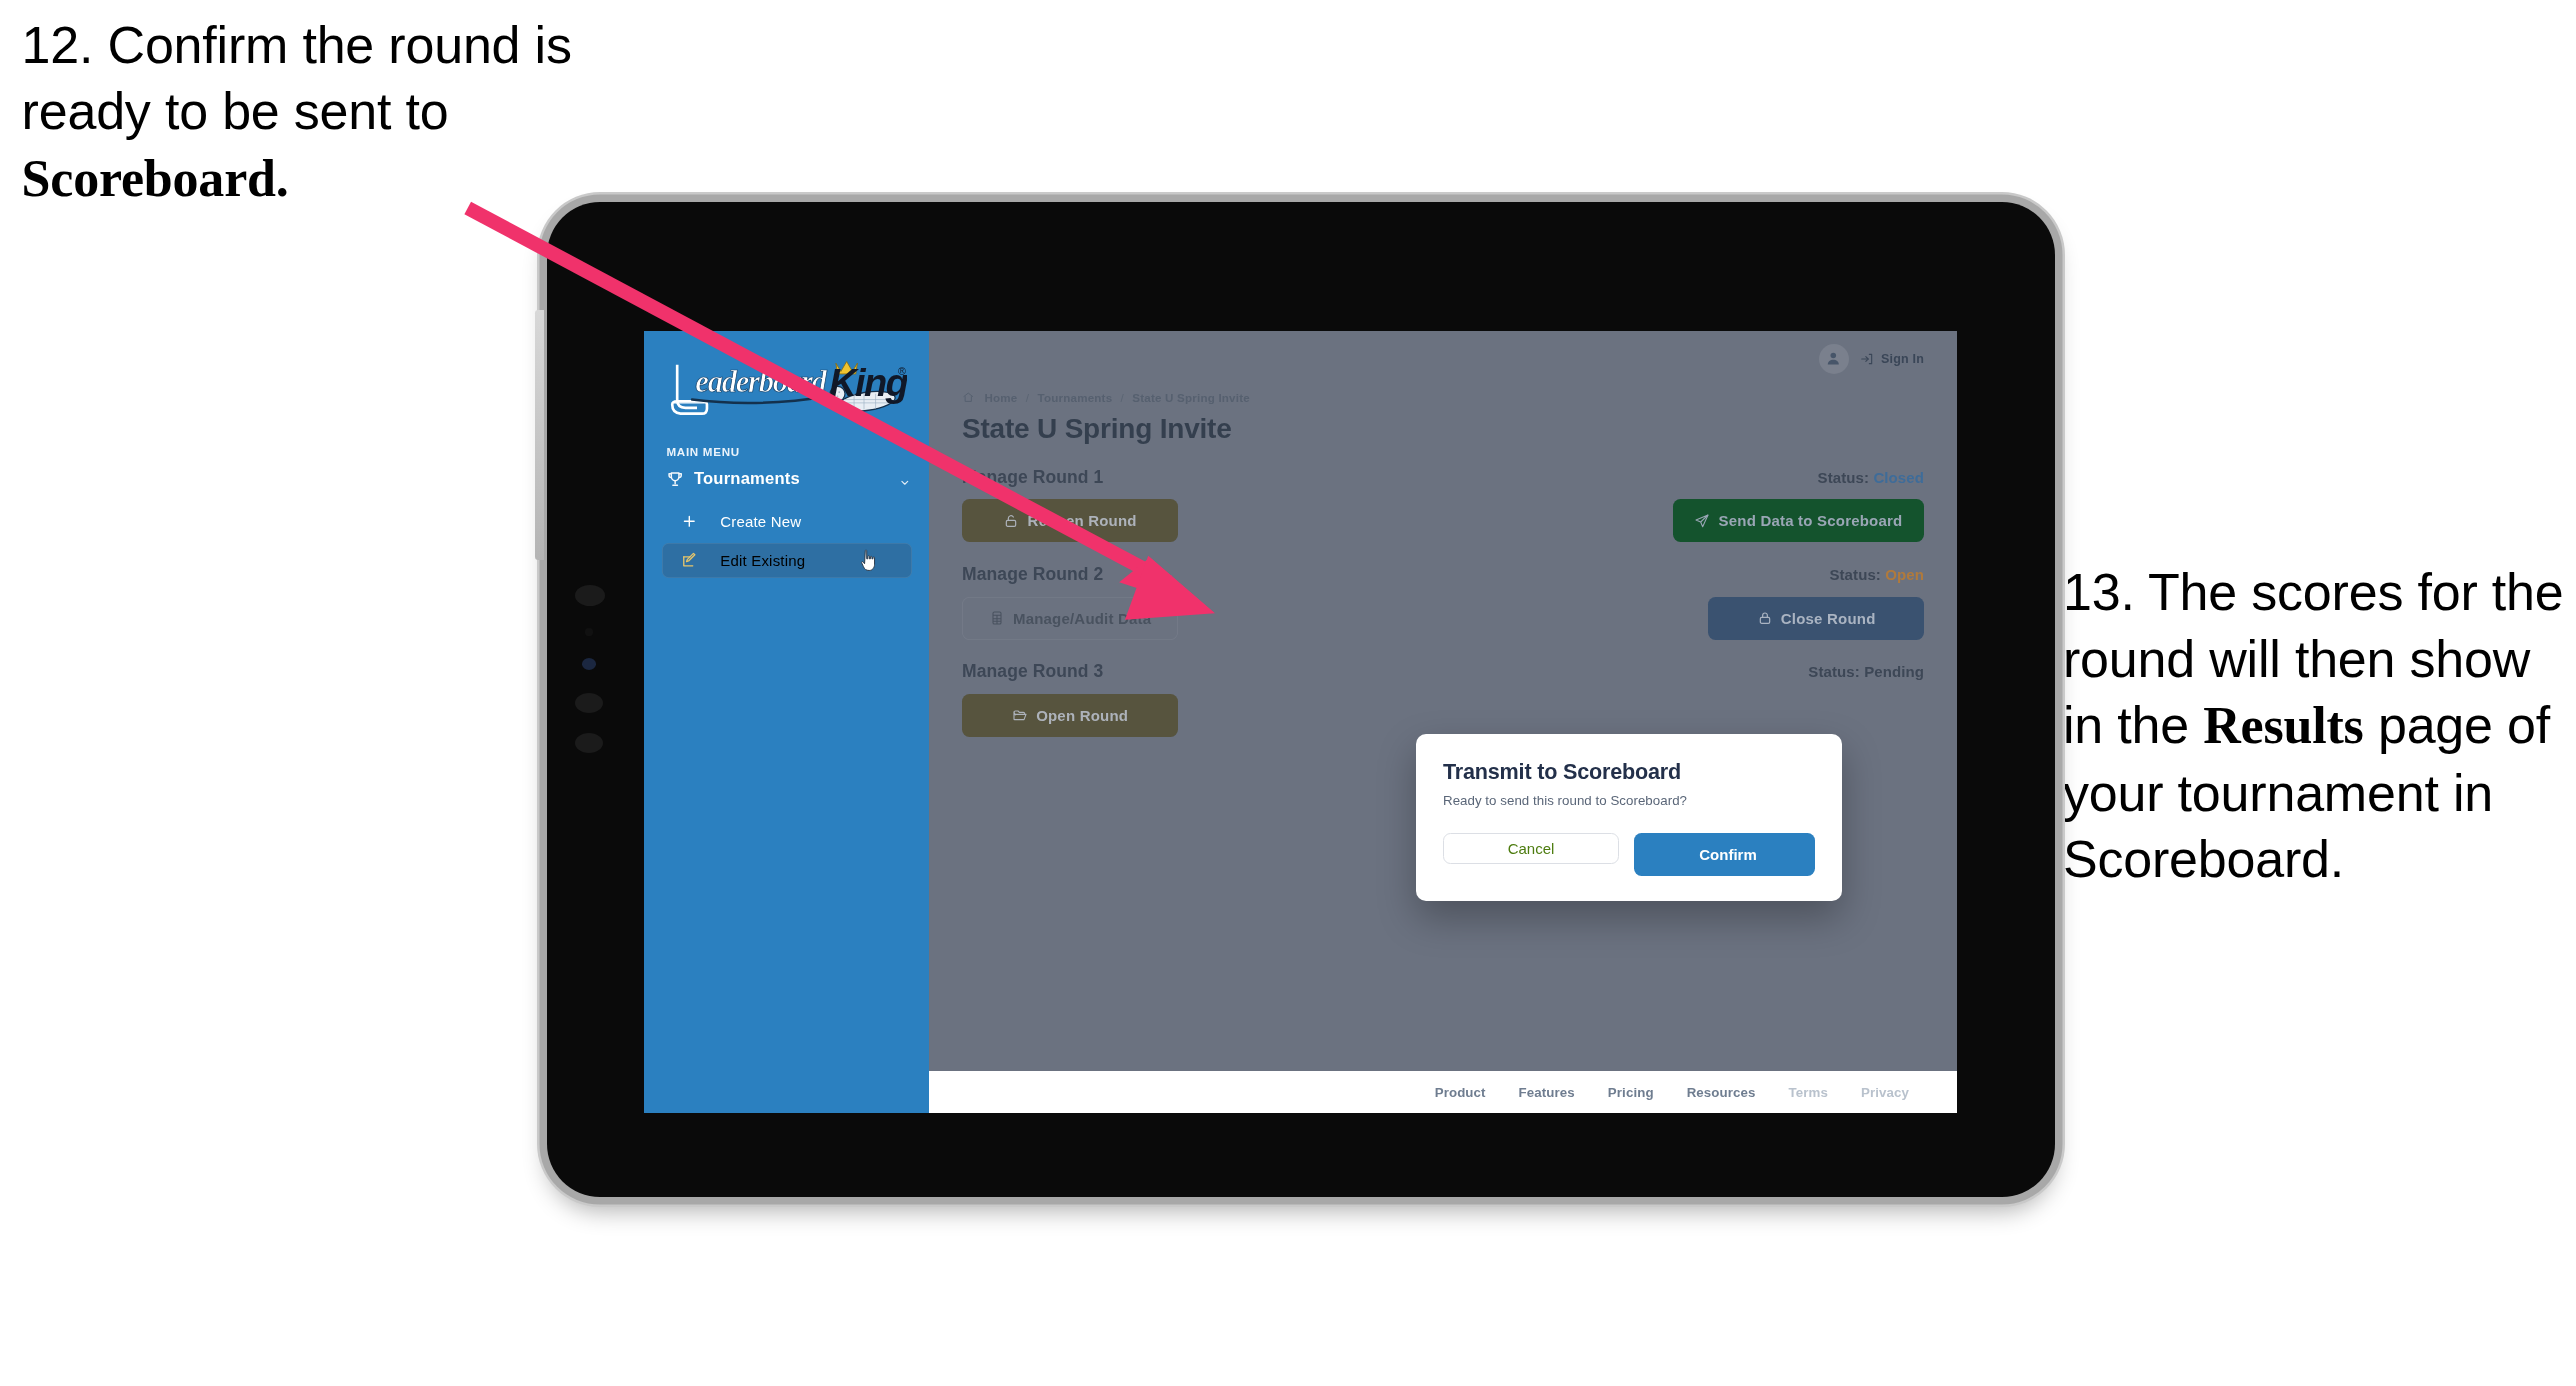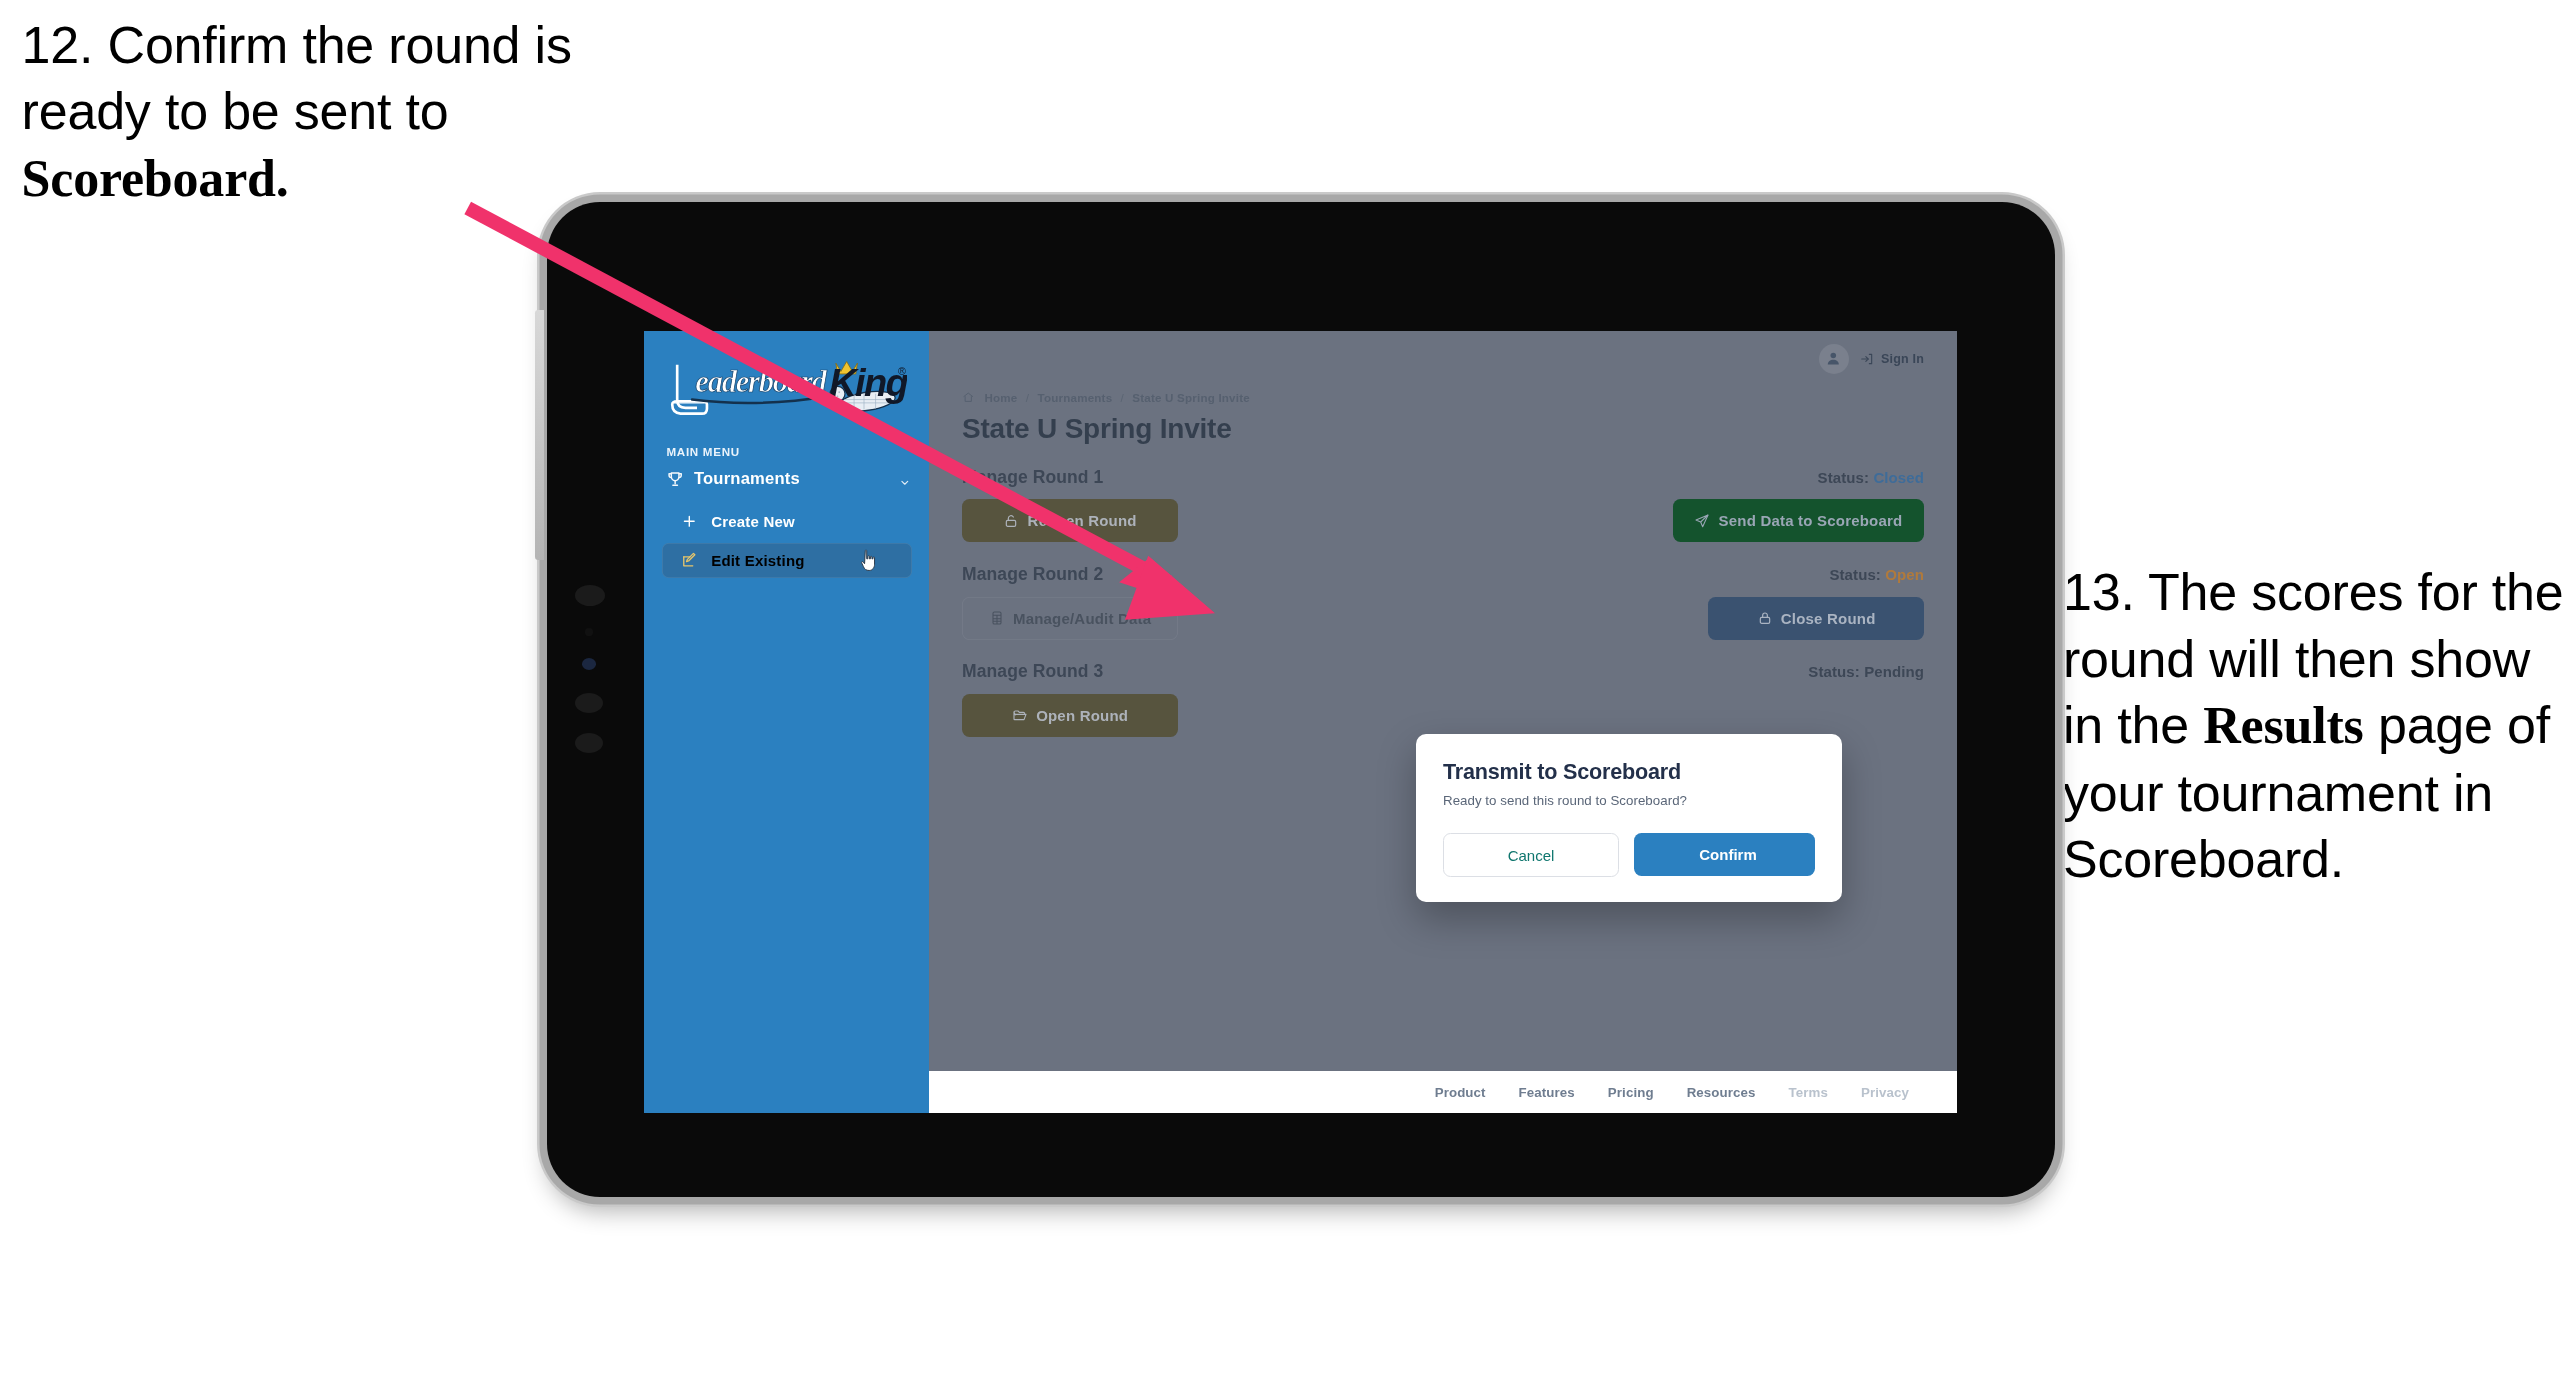--- a/index.html
+++ b/index.html
@@ -133,26 +133,26 @@
   .nav-row .nav-ico { width: 18.3px; height: 18.3px; flex-shrink: 0; opacity: .95; }
   .nav-row .chev {
     position: absolute;
     right: 18.3px;
     width: 11.6px; height: 11.6px;
     opacity: .85;
   }
   .nav-sub {
     display: flex;
     align-items: center;
-    gap: 14px;
+    gap: 23px;
     margin: 3.3px 16.6px 0 18.3px;
     padding: 9.2px 11.6px 9.2px 18.3px;
     color: #ffffff;
     font-size: 15px;
-    font-weight: 700;
+    font-weight: 400;
     letter-spacing: 0.2px;
     border-radius: 6.7px;
   }
   .nav-sub .sub-ico { width: 16.6px; height: 16.6px; flex-shrink: 0; }
   #nav-edit-existing {
     background: #2e6fa3;
     color: #000000;
     box-shadow: inset 0 0 0 0.8px rgba(255,255,255,0.10);
     position: relative;
   }
@@ -315,25 +315,25 @@
     margin-top: 8.3px;
     letter-spacing: 0.04px;
   }
   #modal-actions {
     display: flex;
     gap: 15px;
     margin-top: 25px;
   }
   #btn-cancel {
     flex: 1;
-    height: 44px;
+    height: 31px;
     border-radius: 7.5px;
     background: #ffffff;
     border: 0.8px solid #dcdfe5;
-    color: #0f766e;
+    color: #4d7c0f;
     font-size: 15px;
     font-weight: 500;
     display: flex; align-items: center; justify-content: center;
     box-sizing: border-box;
   }
   #btn-confirm {
     flex: 1;
     height: 43px;
     border-radius: 7.5px;
     background: #2b80c0;

